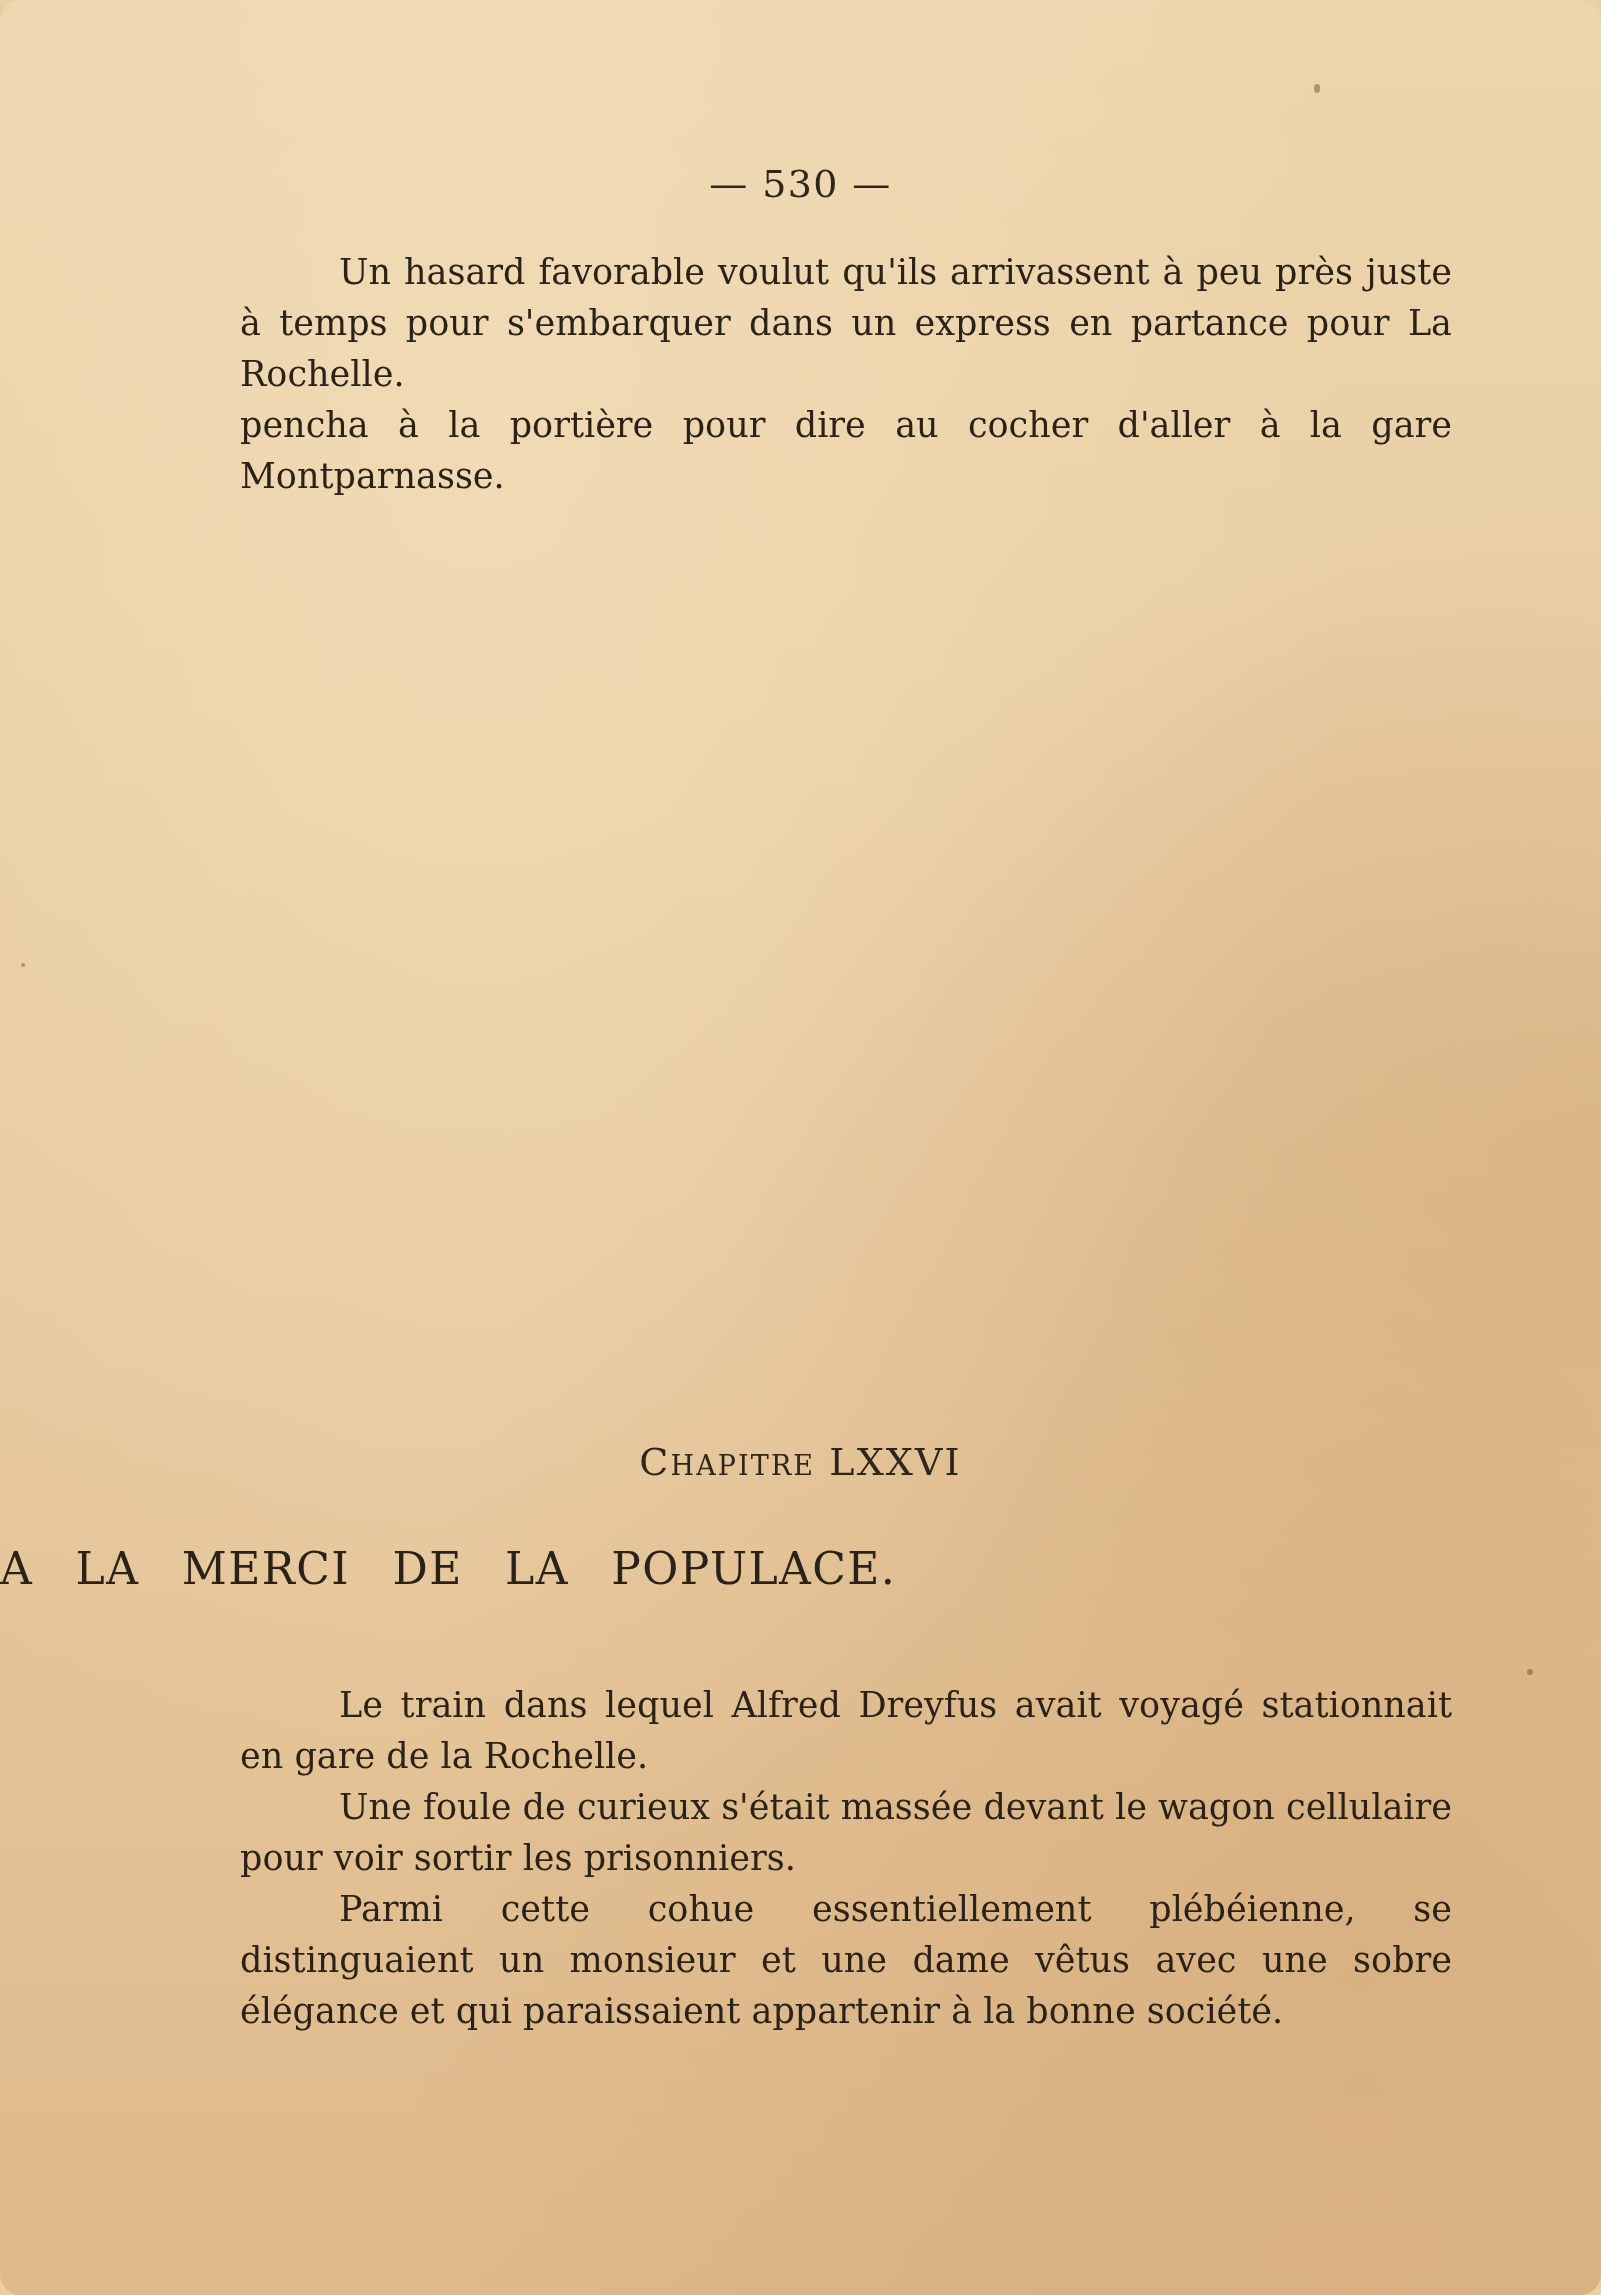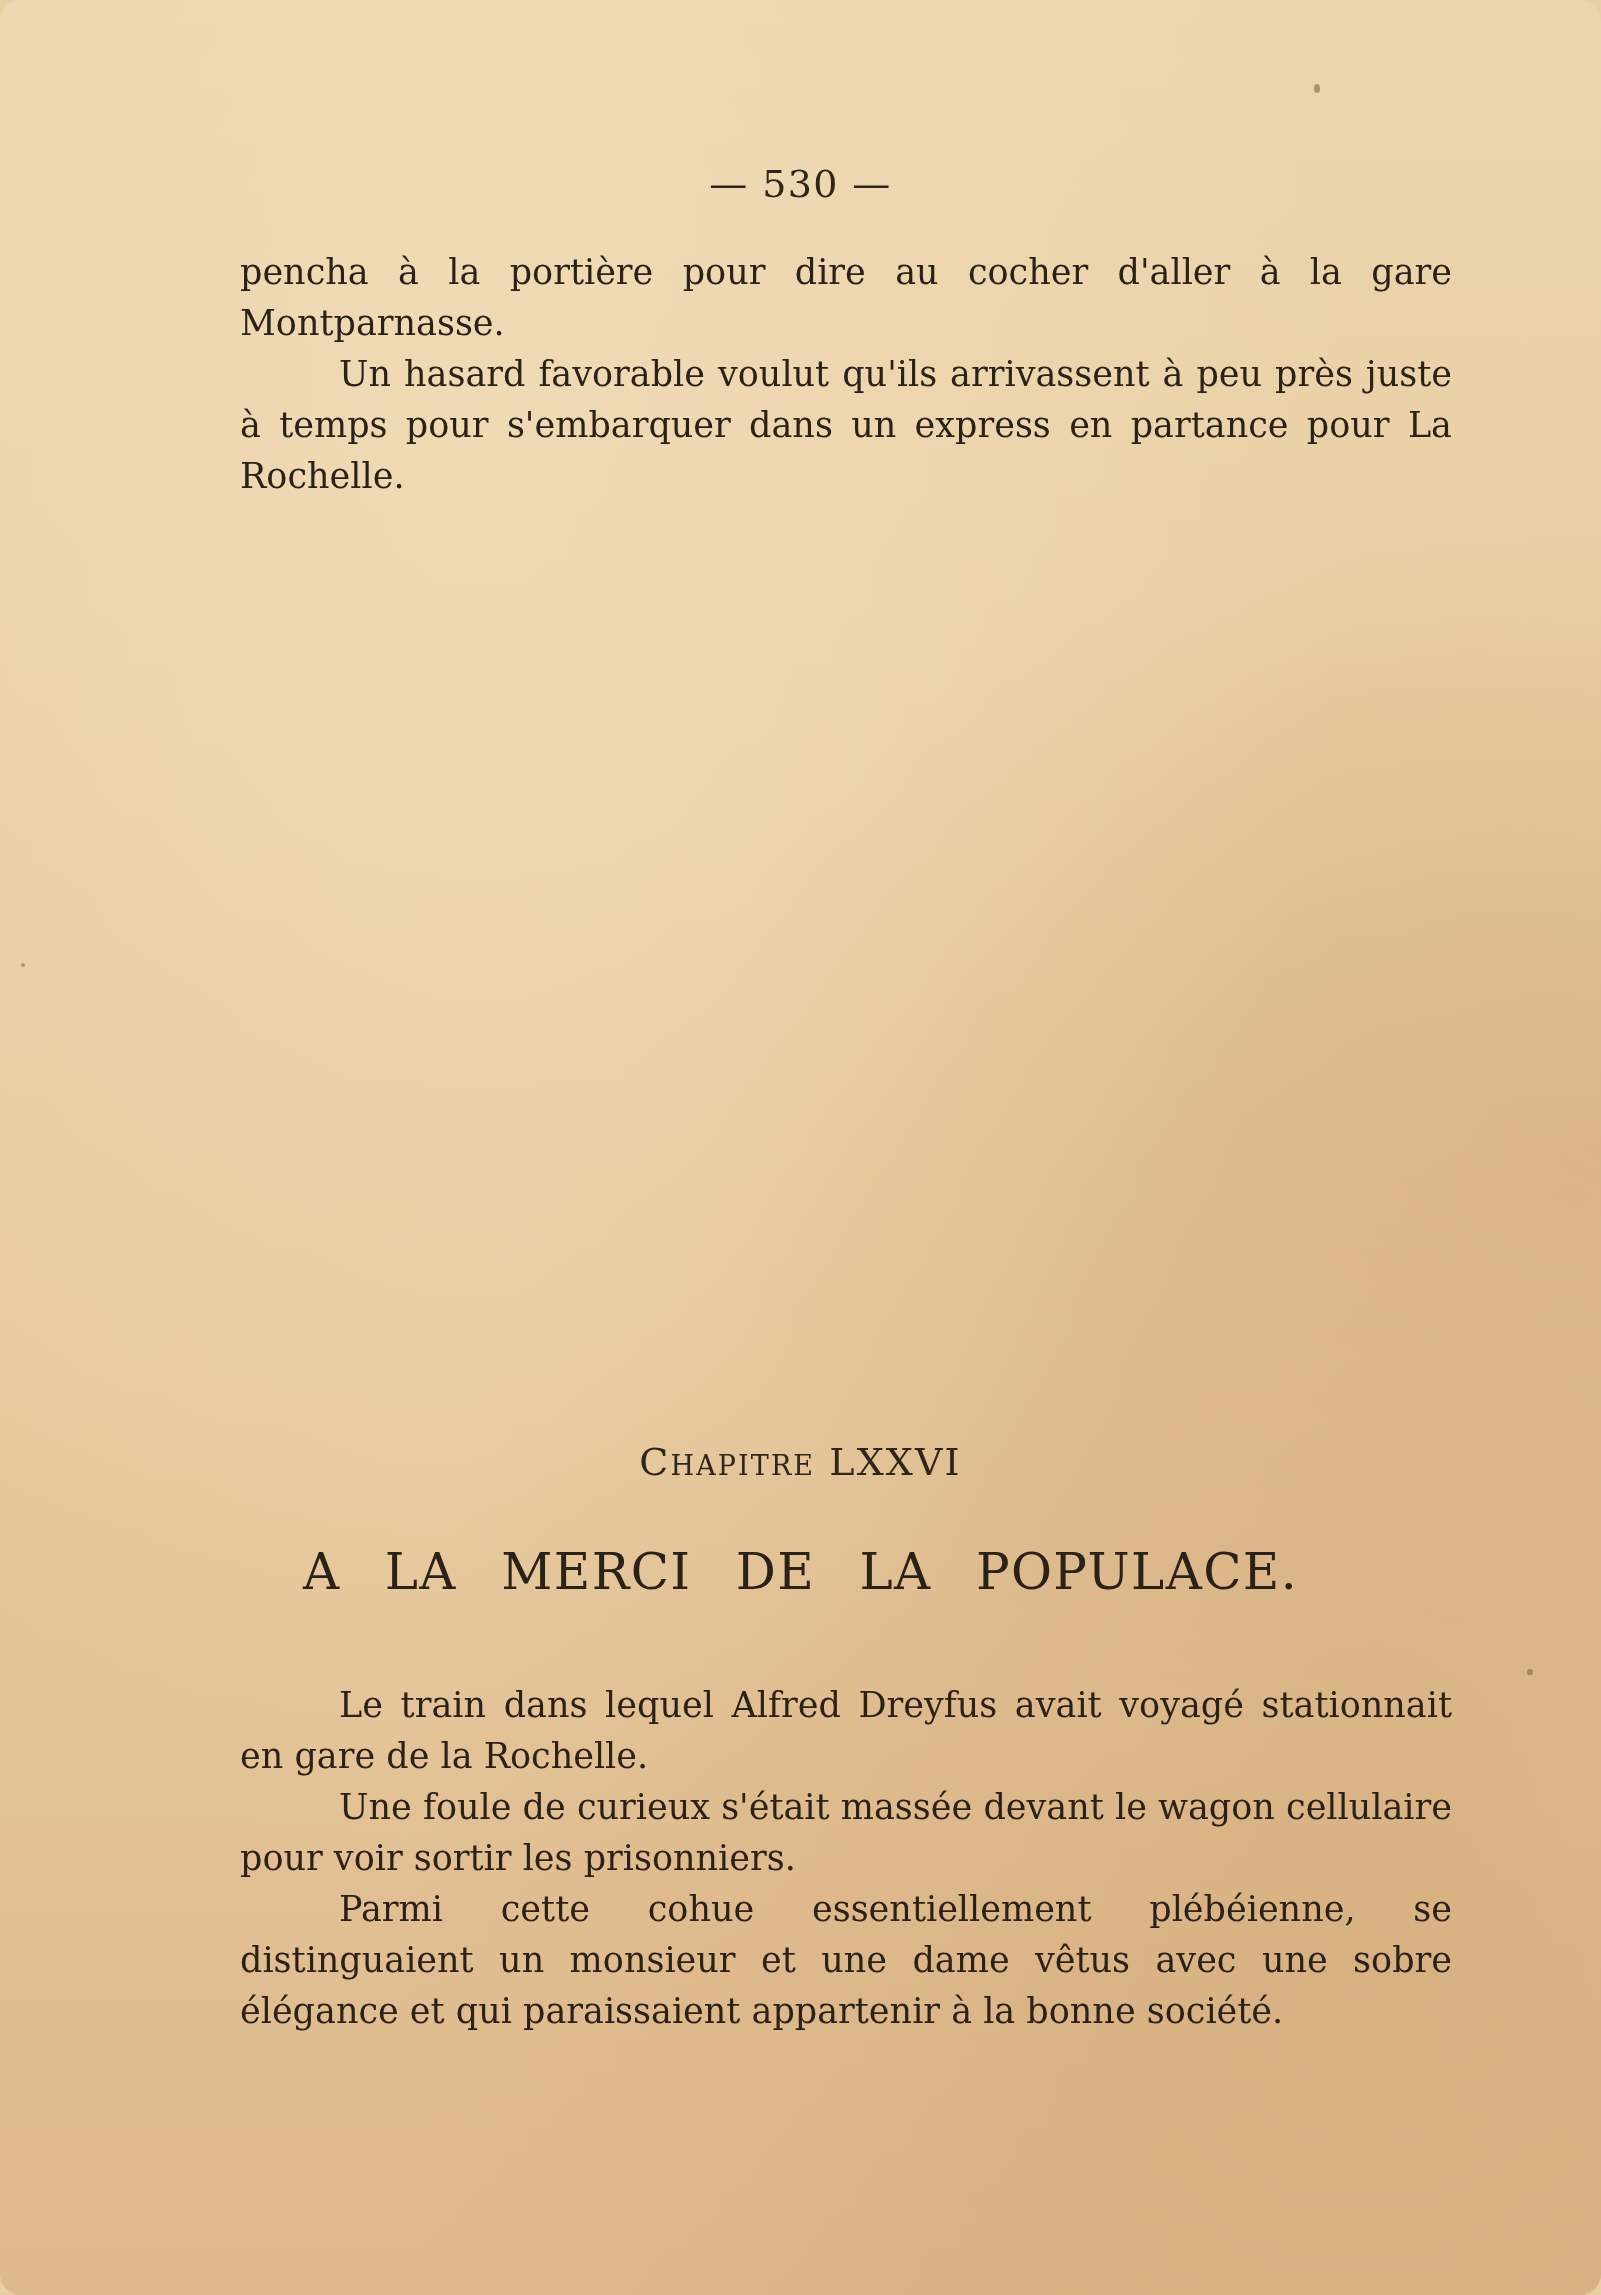--- a/index.html
+++ b/index.html
@@ -62,22 +62,22 @@
     font-size: 38px;
     letter-spacing: 2.1px;
     color: #2e261b;
     font-variant: small-caps;
   }
   .chapter-title {
     position: absolute;
     top: 1543px;
     left: 0;
     width: 1601px;
-    text-align: center;
-    font-size: 50px;
+    text-align: left;
+    font-size: 44px;
     word-spacing: 27px;
     letter-spacing: 1.4px;
     color: #2a2218;
   }
   .speck {
     position: absolute;
     background: #7a6140;
     border-radius: 50%;
     opacity: 0.55;
   }
@@ -87,22 +87,22 @@
 
 <div class="page">
 
   <span class="speck" style="left:1314px;top:84px;width:6.4px;height:8.5px;"></span>
   <span class="speck" style="left:21px;top:963px;width:4.3px;height:4.3px;"></span>
   <span class="speck" style="left:1527px;top:1669px;width:5.7px;height:5.7px;"></span>
 
   <div class="page-number">— 530 —</div>
 
   <div class="text-block block-1">
+    <p class="para indent">Un hasard favorable voulut qu'ils arrivassent à peu près juste à temps pour s'embarquer dans un express en partance pour La Rochelle.</p>
     <p class="para">pencha à la portière pour dire au cocher d'aller à la gare Montparnasse.</p>
-    <p class="para indent">Un hasard favorable voulut qu'ils arrivassent à peu près juste à temps pour s'embarquer dans un express en partance pour La Rochelle.</p>
   </div>
 
   <div class="chapter-label">Chapitre LXXVI</div>
   <div class="chapter-title">A LA MERCI DE LA POPULACE.</div>
 
   <div class="text-block block-2">
     <p class="para indent">Le train dans lequel Alfred Dreyfus avait voyagé stationnait en gare de la Rochelle.</p>
     <p class="para indent">Une foule de curieux s'était massée devant le wagon cellulaire pour voir sortir les prisonniers.</p>
     <p class="para indent">Parmi cette cohue essentiellement plébéienne, se distinguaient un monsieur et une dame vêtus avec une sobre élégance et qui paraissaient appartenir à la bonne société.</p>
   </div>

